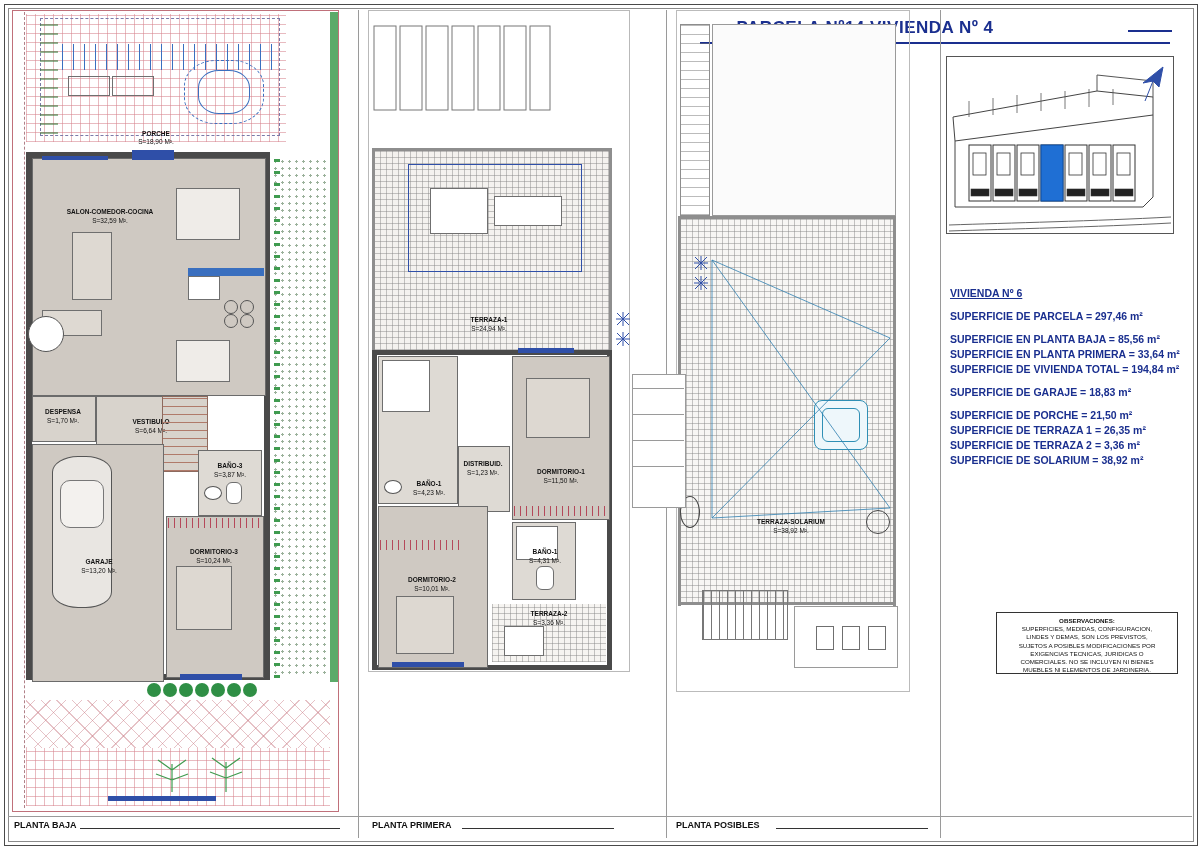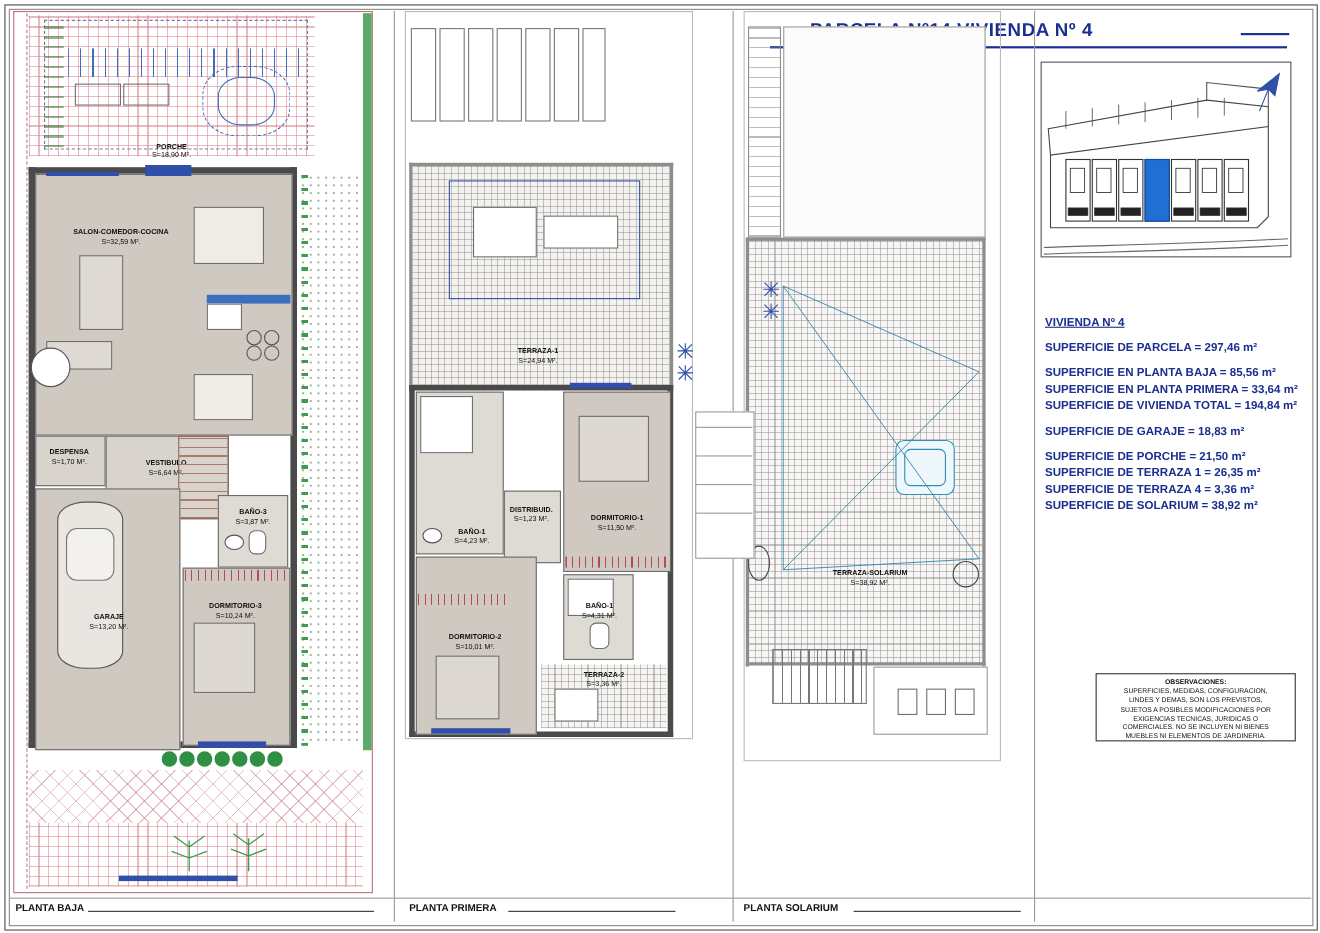--- a/index.html
+++ b/index.html
@@ -138,32 +138,32 @@
       </g>
 
       <g stroke="#2f4fa8" fill="#2f4fa8" stroke-width="1">
         <path d="M196 26 L216 10 L212 30 L206 24 Z"></path>
         <path d="M206 24 L198 44" stroke="#2f4fa8" fill="none"></path>
       </g>
     </svg>
   </div>
 
   <div class="legend">
-    <div class="hd">VIVIENDA Nº 4</div>
+    <div class="hd">VIVIENDA Nº 6</div>
     <div>SUPERFICIE DE PARCELA = 297,46 m²</div>
     <div class="gap"></div>
     <div>SUPERFICIE EN PLANTA BAJA = 85,56 m²</div>
     <div>SUPERFICIE EN PLANTA PRIMERA = 33,64 m²</div>
     <div>SUPERFICIE DE VIVIENDA TOTAL = 194,84 m²</div>
     <div class="gap"></div>
     <div>SUPERFICIE DE GARAJE = 18,83 m²</div>
     <div class="gap"></div>
     <div>SUPERFICIE DE PORCHE = 21,50 m²</div>
     <div>SUPERFICIE DE TERRAZA 1 = 26,35 m²</div>
-    <div>SUPERFICIE DE TERRAZA 4 = 3,36 m²</div>
+    <div>SUPERFICIE DE TERRAZA 2 = 3,36 m²</div>
     <div>SUPERFICIE DE SOLARIUM = 38,92 m²</div>
   </div>
 
   <div class="obs">
     <div class="t">OBSERVACIONES:</div>
     <div style="white-space:pre-line;">SUPERFICIES, MEDIDAS, CONFIGURACION,
 LINDES Y DEMAS, SON LOS PREVISTOS,
 SUJETOS A POSIBLES MODIFICACIONES POR
 EXIGENCIAS TECNICAS, JURIDICAS O
 COMERCIALES. NO SE INCLUYEN NI BIENES
@@ -409,16 +409,16 @@
       </svg>
     </div>
   </div>
 
   <div class="caption" style="left:14px;top:820px;">PLANTA BAJA</div>
   <div class="caption-rule" style="left:80px;top:828px;width:260px;"></div>
 
   <div class="caption" style="left:372px;top:820px;">PLANTA PRIMERA</div>
   <div class="caption-rule" style="left:462px;top:828px;width:152px;"></div>
 
-  <div class="caption" style="left:676px;top:820px;">PLANTA SOLARIUM</div>
+  <div class="caption" style="left:676px;top:820px;">PLANTA POSIBLES</div>
   <div class="caption-rule" style="left:776px;top:828px;width:152px;"></div>
 
 </div>
 
 </body></html>

